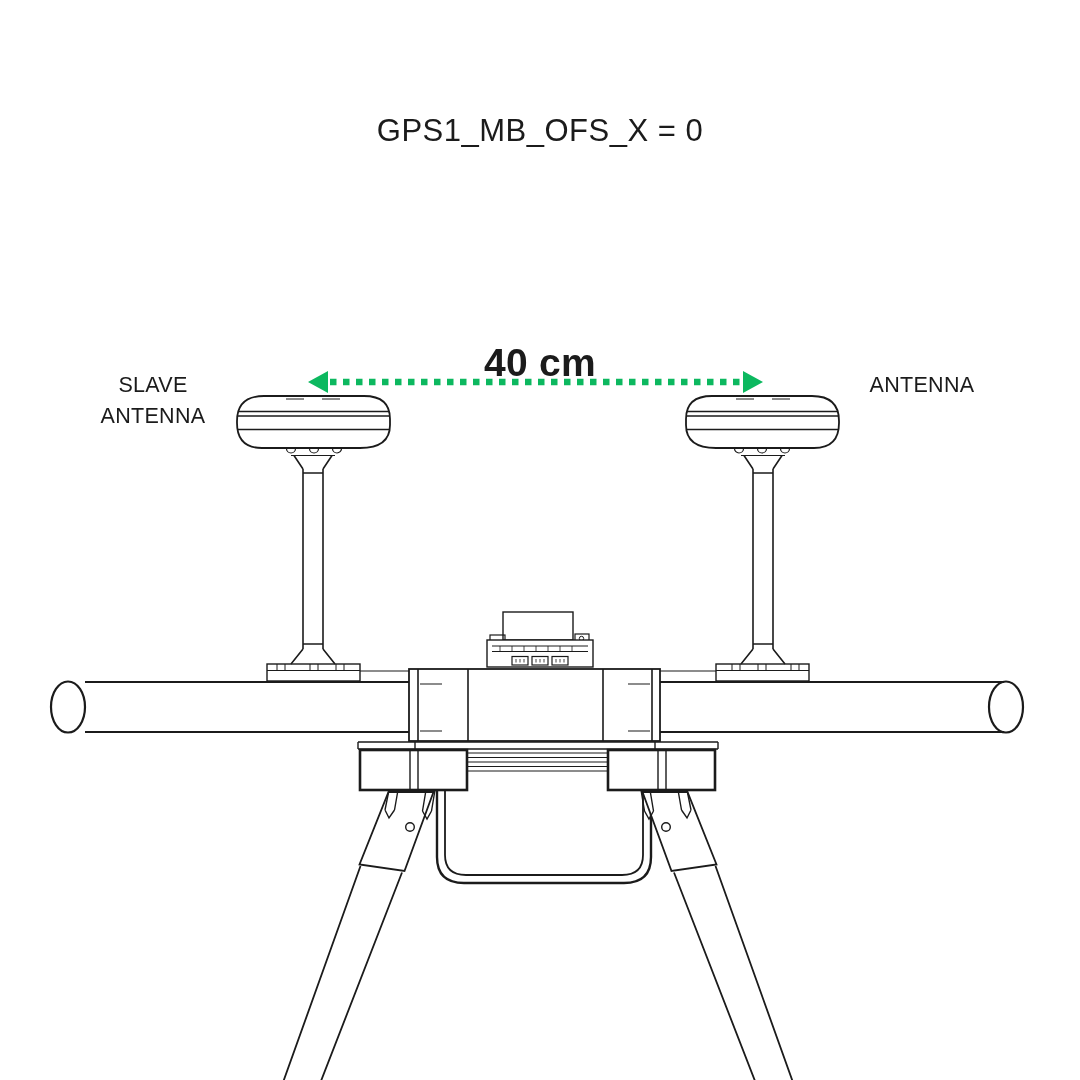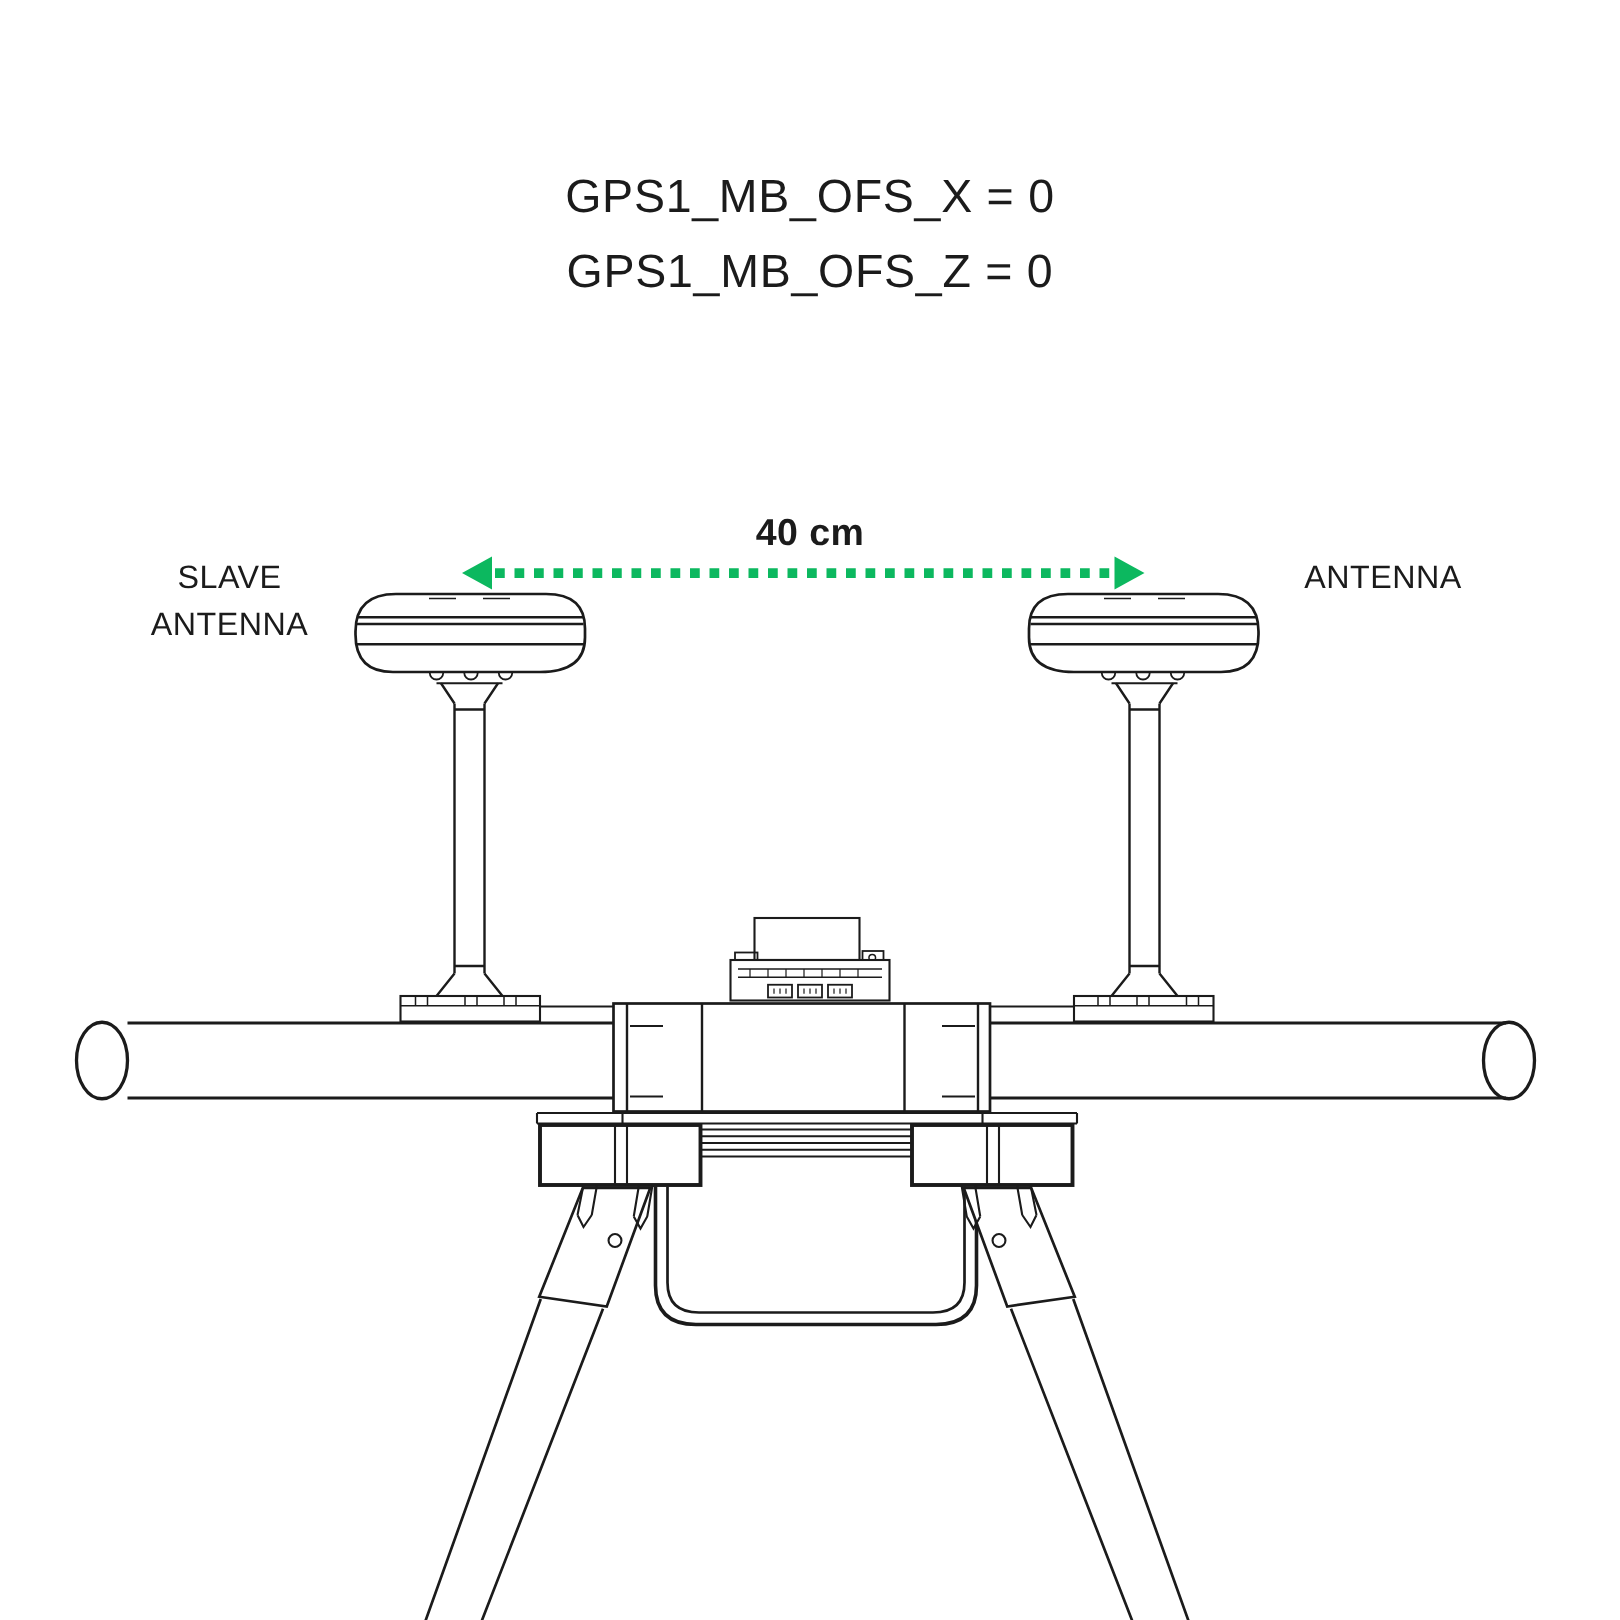--- a/index.html
+++ b/index.html
@@ -11,21 +11,21 @@
   .canvas{
     position:relative;width:1080px;height:1080px;background:var(--bg);
     overflow:hidden;font-family:"Liberation Sans",sans-serif;color:var(--ink);
   }
   .gps-params{
     position:absolute;left:0;top:106px;width:1080px;text-align:center;
     font-size:31px;font-weight:500;letter-spacing:.5px;line-height:50px;color:var(--ink);
   }
   .dim-label{
     position:absolute;left:0;top:341px;width:1080px;text-align:center;
-    font-size:25px;font-weight:700;letter-spacing:.3px;color:var(--ink);
+    font-size:39px;font-weight:700;letter-spacing:.3px;color:var(--ink);
   }
   .ant-label{
     position:absolute;top:370px;width:200px;text-align:center;
     font-size:21.5px;font-weight:400;letter-spacing:.3px;line-height:31px;color:var(--ink);
   }
   .ant-label.slave{left:53px;}
   .ant-label.master{left:822px;}
   svg.drawing{position:absolute;left:0;top:0;}
   svg.drawing path, svg.drawing rect, svg.drawing ellipse, svg.drawing circle{
     fill:none;stroke:var(--ink);stroke-width:1.6;
@@ -43,21 +43,20 @@
   svg.drawing .green-dash{stroke:var(--green);stroke-width:6.5;stroke-dasharray:6.5 6.5;}
   svg.drawing .green-solid{fill:var(--green);stroke:none;}
 </style>
 </head>
 <body>
 
 <div class="canvas">
 
   <div class="gps-params">
     <div>GPS1_MB_OFS_X = 0</div>
-    <div>GPS1_MB_OFS_Z = 0</div>
   </div>
 
   <div class="dim-label">40 cm</div>
 
   <div class="ant-label slave">
     <div>SLAVE</div>
     <div>ANTENNA</div>
   </div>
   <div class="ant-label master">
     <div>ANTENNA</div>

